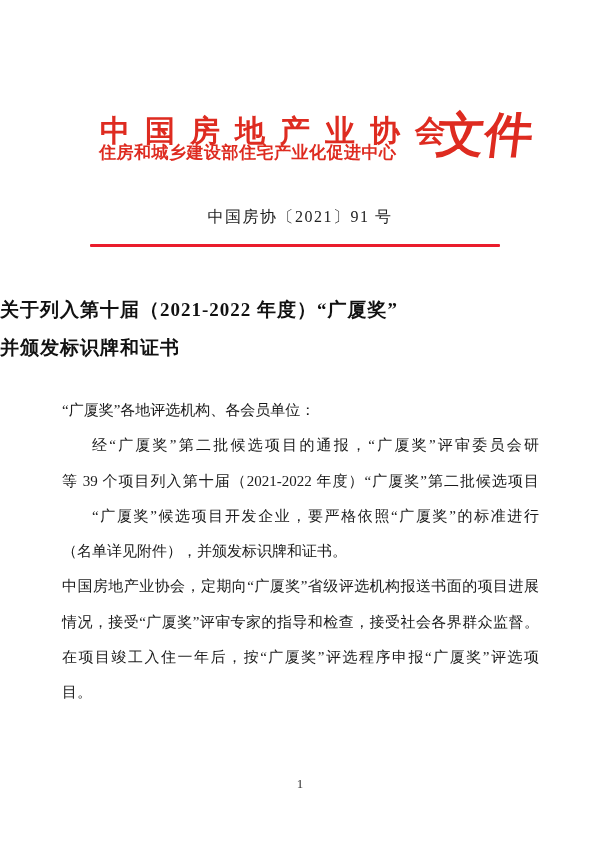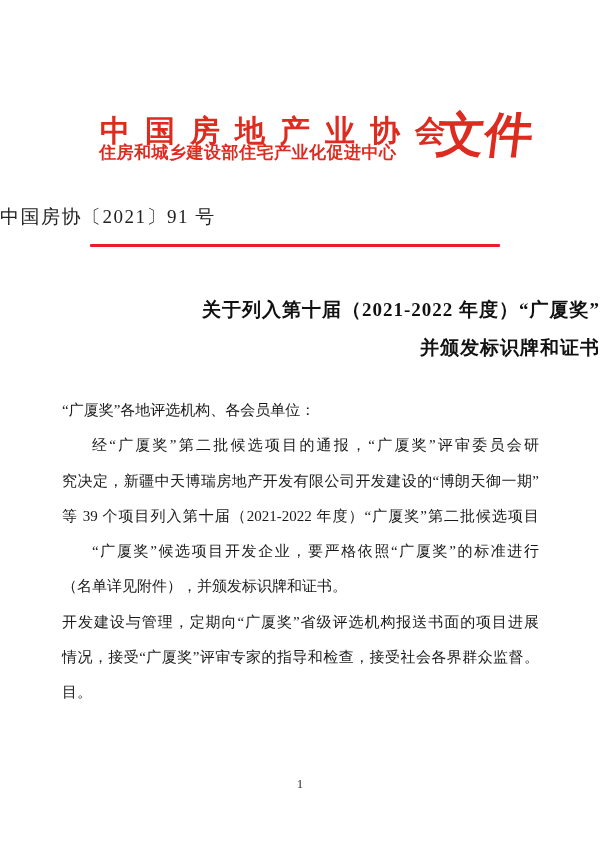--- a/index.html
+++ b/index.html
@@ -30,33 +30,33 @@
   }
   .docword{
     position:absolute;left:437px;top:109px;
     font-size:48px;line-height:52px;font-weight:bold;
     color:var(--accent-red);white-space:nowrap;
     transform:skewX(-7deg);
     font-family:"Liberation Sans","DejaVu Sans",sans-serif;
   }
   .docnum{
     position:absolute;left:0;right:0;top:206px;
-    text-align:left;font-size:19px;line-height:22px;
+    text-align:center;font-size:16px;line-height:22px;
     letter-spacing:1.5px;color:#222222;
   }
   .redline{
     position:absolute;left:90px;top:244px;width:410px;height:3px;
     background:var(--line-red);border-radius:1px;
   }
 
   
   .title{
     position:absolute;left:0;right:0;top:291px;
-    text-align:right;font-size:19px;line-height:38px;
-    font-weight:bold;letter-spacing:1px;color:#111111;padding-left:42px;
+    text-align:left;font-size:19px;line-height:38px;
+    font-weight:bold;letter-spacing:1px;color:#111111;
   }
 
   
   .bodytext{
     position:absolute;left:62px;top:393px;width:477px;
     font-size:15px;color:var(--text);
   }
   .line{
     height:35.3px;line-height:35.3px;
     text-align:left;
@@ -89,24 +89,24 @@
   <div class="redline"></div>
 
   <div class="title">
     <div>关于列入第十届（2021-2022 年度）“广厦奖”</div>
     <div>并颁发标识牌和证书</div>
   </div>
 
   <div class="bodytext">
     <div class="line">“广厦奖”各地评选机构、各会员单位：</div>
     <div class="line indent fill">经“广厦奖”第二批候选项目的通报，“广厦奖”评审委员会研</div>
-    <div class="line fill">究决定，新疆中天博瑞房地产开发有限公司开发建设的“博朗天御一期”</div>
     <div class="line fill">等 39 个项目列入第十届（2021-2022 年度）“广厦奖”第二批候选项目</div>
     <div class="line indent fill">“广厦奖”候选项目开发企业，要严格依照“广厦奖”的标准进行</div>
     <div class="line">（名单详见附件），并颁发标识牌和证书。</div>
-    <div class="line fill">开发建设与管理，定期向“广厦奖”省级评选机构报送书面的项目进展</div>
+    <div class="line fill">中国房地产业协会，定期向“广厦奖”省级评选机构报送书面的项目进展</div>
     <div class="line fill">情况，接受“广厦奖”评审专家的指导和检查，接受社会各界群众监督。</div>
+    <div class="line fill">在项目竣工入住一年后，按“广厦奖”评选程序申报“广厦奖”评选项</div>
     <div class="line">目。</div>
   </div>
 
   <div class="pagenum">1</div>
 
 </div>
 
 </body></html>

